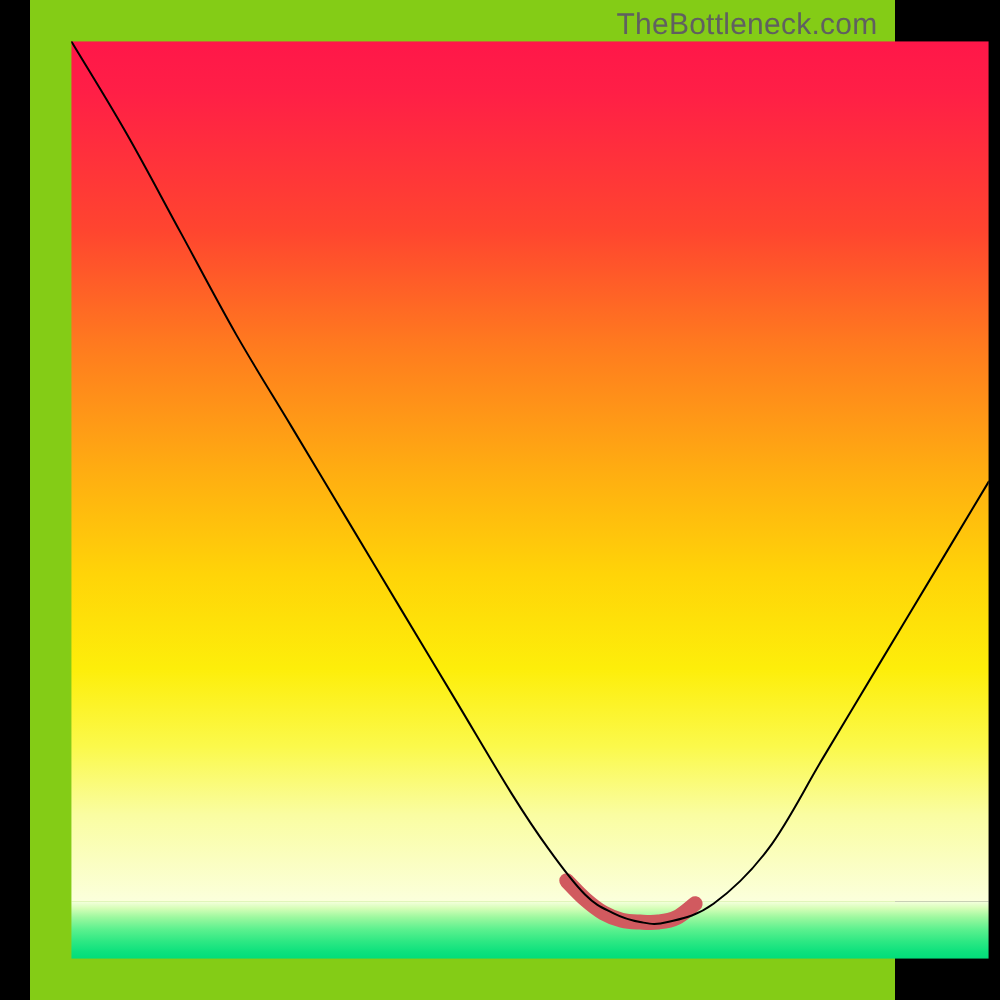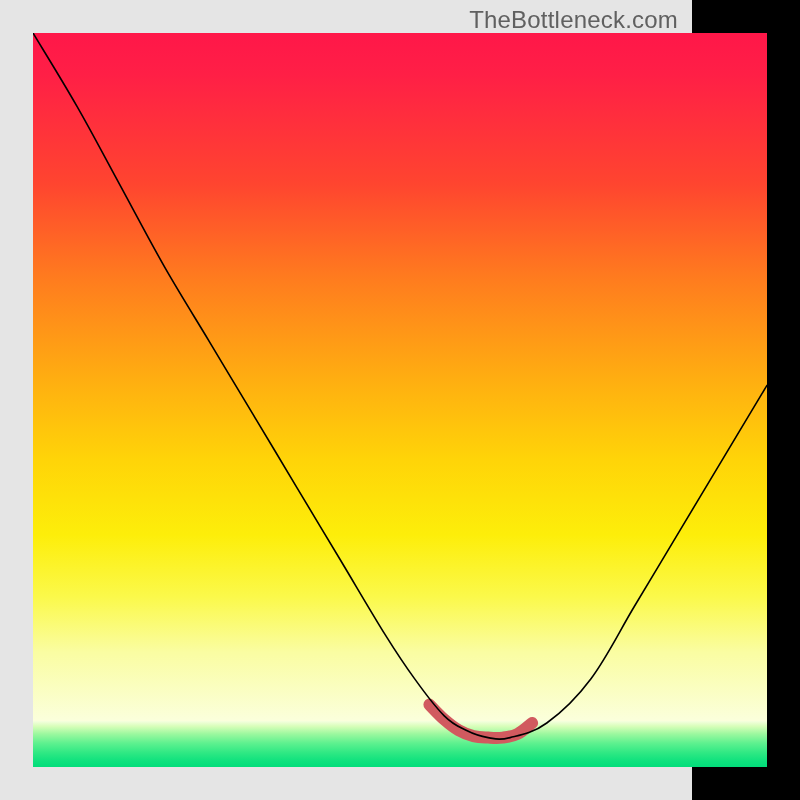--- a/index.html
+++ b/index.html
@@ -8,21 +8,22 @@
     width: 800px;
     height: 800px;
     background: #000;
     overflow: hidden;
     font-family: Arial, Helvetica, sans-serif;
   }
   .frame {
     position: relative;
     width: 692px;
     height: 800px;
-    background: #e5e5e5;
+    background: #84cc16;
+    margin-left: 24px;
   }
   .watermark {
     position: absolute;
     top: 6px;
     right: 14px;
     color: #606060;
     font-size: 24px;
     font-weight: 500;
     letter-spacing: 0.2px;
     z-index: 30;

